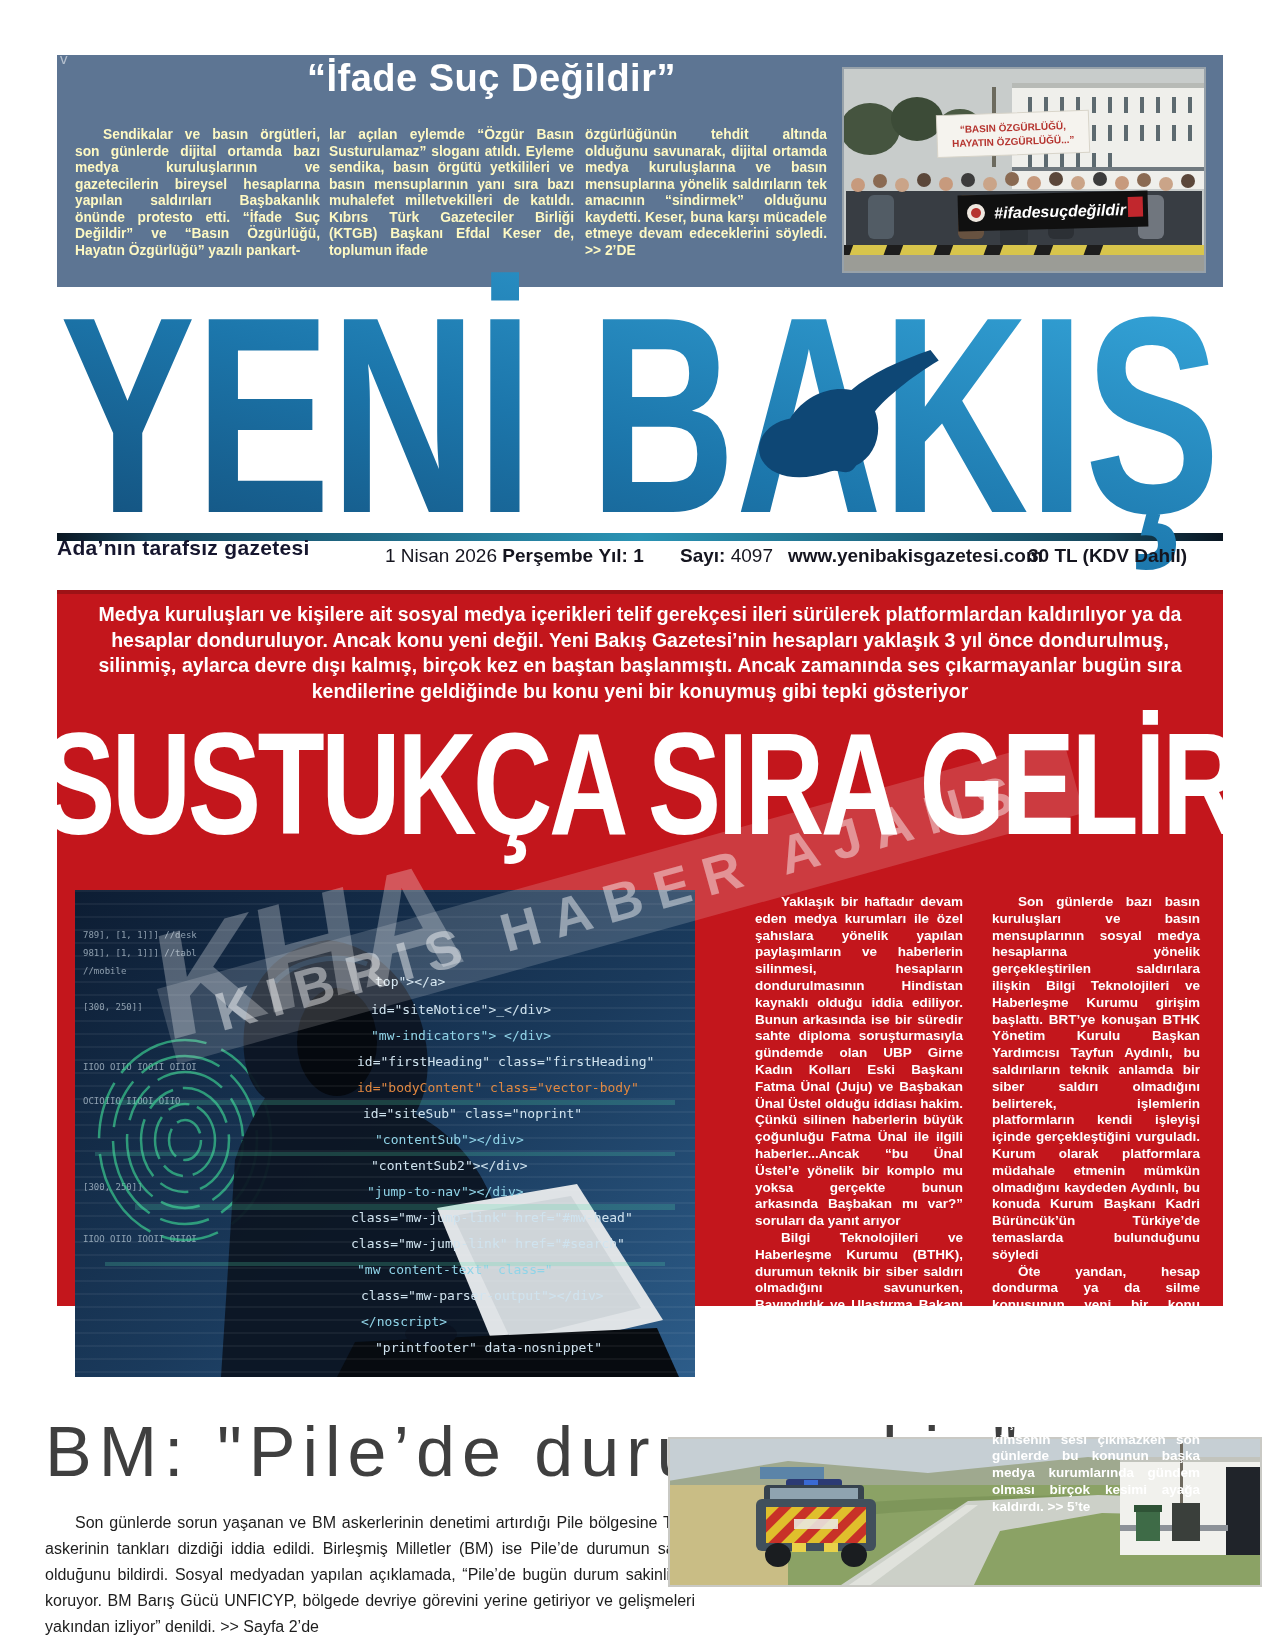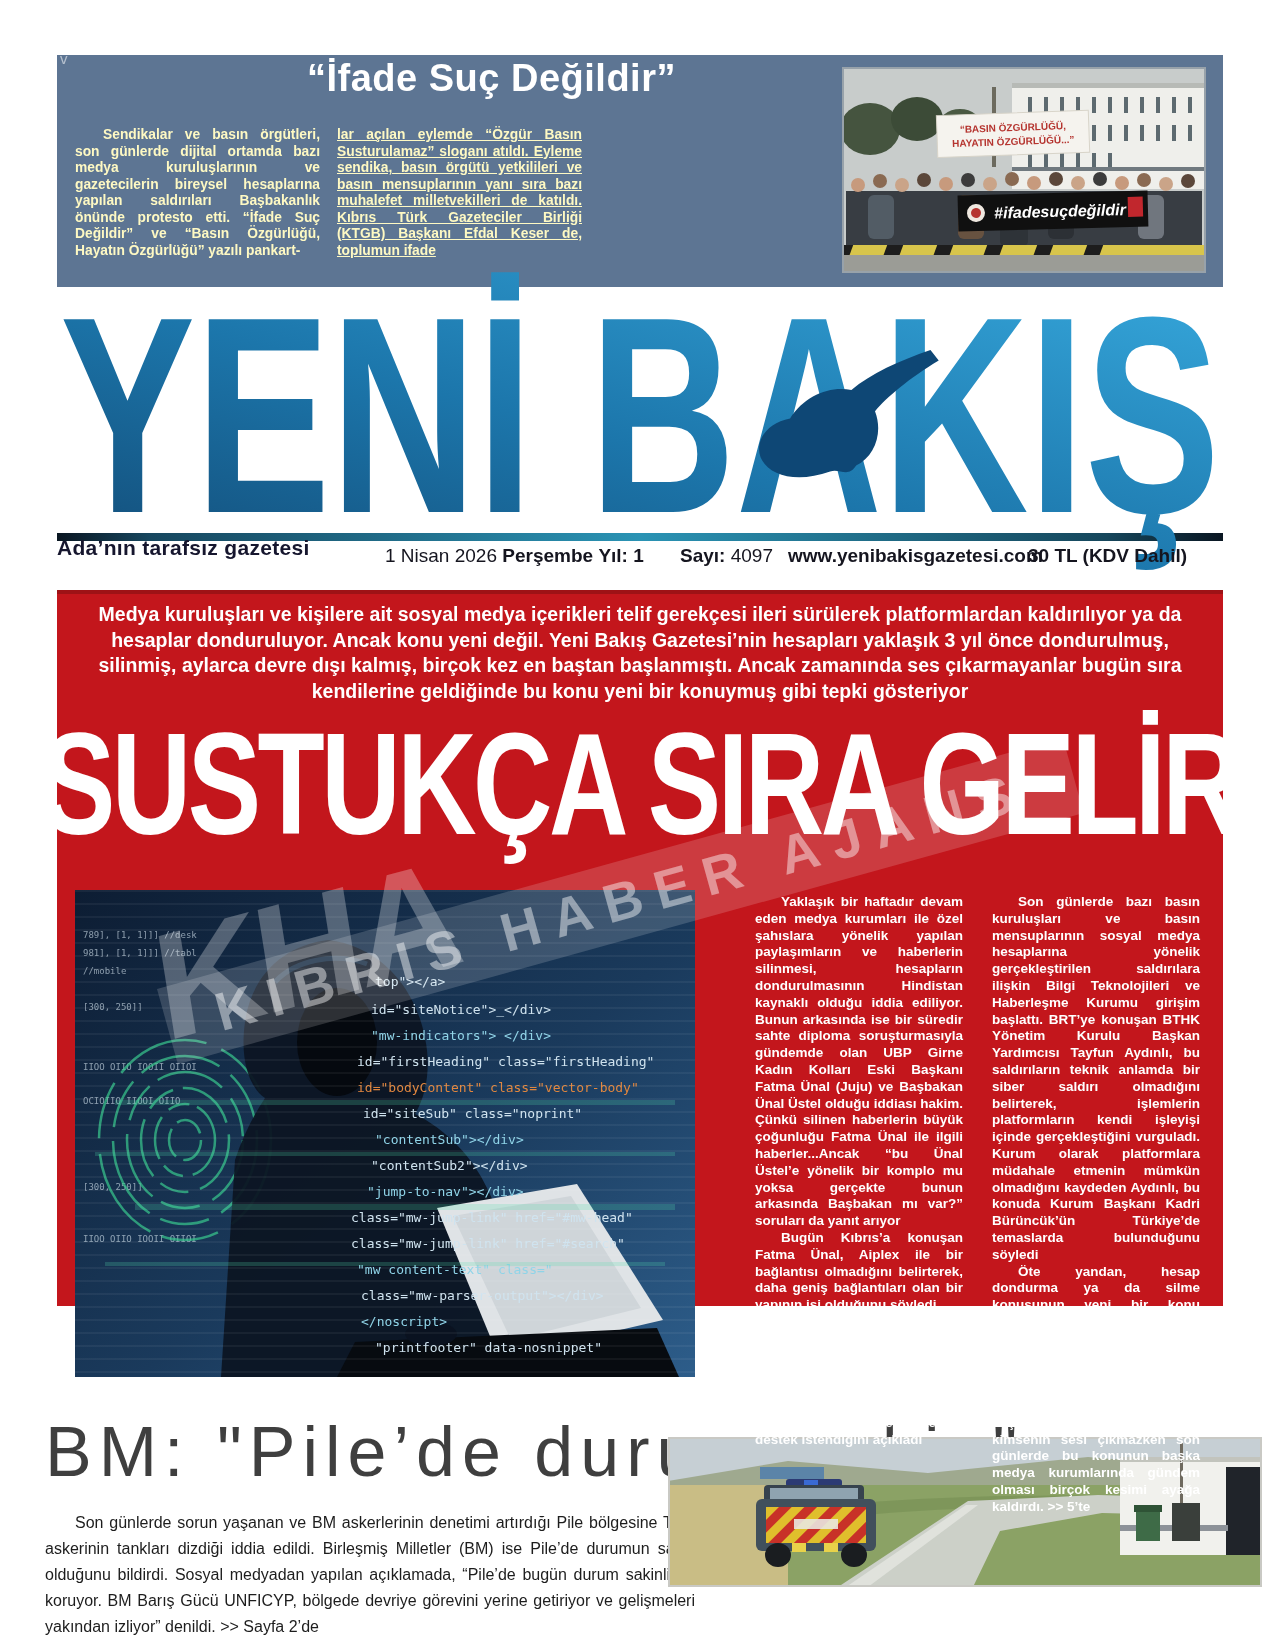--- a/index.html
+++ b/index.html
@@ -8,21 +8,21 @@
   .abs{position:absolute;}
 
   
   .topbox{left:57px;top:55px;width:1166px;height:232px;background:#5d7593;}
   .corner-v{left:60px;top:50px;color:rgba(255,255,255,.55);font-size:15px;z-index:3;}
   .top-headline{left:250px;top:2px;width:560px;margin:0;text-align:left;
                 color:#fff;font-size:38px;font-weight:bold;letter-spacing:.5px;}
   .top-col{top:72px;width:245px;color:#fef9c3;font-weight:bold;font-size:13.8px;
            line-height:16.5px;text-align:justify;}
   .tc1{left:18px;text-indent:28px;}
-  .tc2{left:280px;text-decoration:underline;}
+  .tc2{left:272px;}
   .tc3{left:528px;width:242px;}
   .top-photo{left:785px;top:12px;}
 
   
   .masthead-svg{left:57px;top:300px;overflow:visible;}
   .rule{left:57px;top:533px;width:1166px;height:8px;
         background:linear-gradient(90deg,#0a1622,#17475f 8%,#2a93b4 50%,#16475c 90%,#0a1622);}
   .tagline{left:57px;top:536px;font-size:21px;font-weight:bold;color:#16162e;letter-spacing:.3px;}
   .dl{top:545px;font-size:19px;color:#15151f;}
   .dl b{font-weight:bold;}
@@ -66,20 +66,21 @@
 <body>
 
 <div class="page">
 
   <div class="abs corner-v">v</div>
 
   <section class="abs topbox">
     <h1 class="abs top-headline">“İfade Suç Değildir”</h1>
     <div class="abs top-col tc1">Sendikalar ve basın örgütleri, son günlerde dijital ortamda bazı medya kuruluşlarının ve gazetecilerin bireysel hesaplarına yapılan saldırıları Başbakanlık önünde protesto etti. “İfade Suç Değildir” ve “Basın Özgürlüğü, Hayatın Özgürlüğü” yazılı pankart-</div>
     <div class="abs top-col tc2">lar açılan eylemde “Özgür Basın Susturulamaz” sloganı atıldı. Eyleme sendika, basın örgütü yetkilileri ve basın mensuplarının yanı sıra bazı muhalefet milletvekilleri de katıldı. Kıbrıs Türk Gazeteciler Birliği (KTGB) Başkanı Efdal Keser de, toplumun ifade</div>
+    <div class="abs top-col tc3">özgürlüğünün tehdit altında olduğunu savunarak, dijital ortamda medya kuruluşlarına ve basın mensuplarına yönelik saldırıların tek amacının “sindirmek” olduğunu kaydetti. Keser, buna karşı mücadele etmeye devam edeceklerini söyledi. &gt;&gt; 2’DE</div>
 
     <svg class="abs top-photo" width="364" height="206" viewBox="0 0 364 206">
       <rect x="0" y="0" width="364" height="206" fill="#c8cccb"></rect>
       <g>
         <ellipse cx="28" cy="62" rx="30" ry="26" fill="#45543f"></ellipse>
         <ellipse cx="75" cy="52" rx="26" ry="22" fill="#3c4b37"></ellipse>
         <ellipse cx="118" cy="60" rx="22" ry="18" fill="#4a5942"></ellipse>
         <rect x="150" y="20" width="4" height="80" fill="#6c6a5e"></rect>
       </g>
       <g>
@@ -281,21 +282,20 @@
     </svg>
     <div class="abs scanlines"></div>
 
     <div class="abs wm-band">
       <span class="wm-text">KIBRIS HABER AJANS</span>
     </div>
     <div class="abs wm-logo">KHA</div>
 
     <div class="abs red-col rc1">
       <p>Yaklaşık bir haftadır devam eden medya kurumları ile özel şahıslara yönelik yapılan paylaşımların ve haberlerin silinmesi, hesapların dondurulmasının Hindistan kaynaklı olduğu iddia ediliyor. Bunun arkasında ise bir süredir sahte diploma soruşturmasıyla gündemde olan UBP Girne Kadın Kolları Eski Başkanı Fatma Ünal (Juju) ve Başbakan Ünal Üstel olduğu iddiası hakim. Çünkü silinen haberlerin büyük çoğunluğu Fatma Ünal ile ilgili haberler...Ancak “bu Ünal Üstel’e yönelik bir komplo mu yoksa gerçekte bunun arkasında Başbakan mı var?” soruları da yanıt arıyor</p>
-      <p>Bugün Kıbrıs’a konuşan Fatma Ünal, Aiplex ile bir bağlantısı olmadığını belirterek, daha geniş bağlantıları olan bir yapının işi olduğunu söyledi</p>
       <p>Bilgi Teknolojileri ve Haberleşme Kurumu (BTHK), durumun teknik bir siber saldırı olmadığını savunurken, Bayındırlık ve Ulaştırma Bakanı Erhan Arıklı, durumun ciddiyeti üzerine Türkiye’den teknik destek istendiğini açıkladı</p>
     </div>
     <div class="abs red-col rc2">
       <p>Son günlerde bazı basın kuruluşları ve basın mensuplarının sosyal medya hesaplarına yönelik gerçekleştirilen saldırılara ilişkin Bilgi Teknolojileri ve Haberleşme Kurumu girişim başlattı. BRT’ye konuşan BTHK Yönetim Kurulu Başkan Yardımcısı Tayfun Aydınlı, bu saldırıların teknik anlamda bir siber saldırı olmadığını belirterek, işlemlerin platformların kendi işleyişi içinde gerçekleştiğini vurguladı. Kurum olarak platformlara müdahale etmenin mümkün olmadığını kaydeden Aydınlı, bu konuda Kurum Başkanı Kadri Bürüncük’ün Türkiye’de temaslarda bulunduğunu söyledi</p>
       <p>Öte yandan, hesap dondurma ya da silme konusunun yeni bir konu olmadığını hatırlatmak isteriz. Yeni Bakış Gazetesi’nin hesapları yaklaşık 3 yıl önce dondurulmuş, silinmiş, aylarca devre dışı kaldıktan sonra birçok kez en baştan başlanmıştı. Ancak o dönem kimsenin sesi çıkmazken son günlerde bu konunun başka medya kurumlarında gündem olması birçok kesimi ayağa kaldırdı. &gt;&gt; 5’te</p>
     </div>
   </section>
 
   <h2 class="abs bottom-headline">BM: "Pile’de durum sakin"</h2>
   <p class="abs bottom-body">

